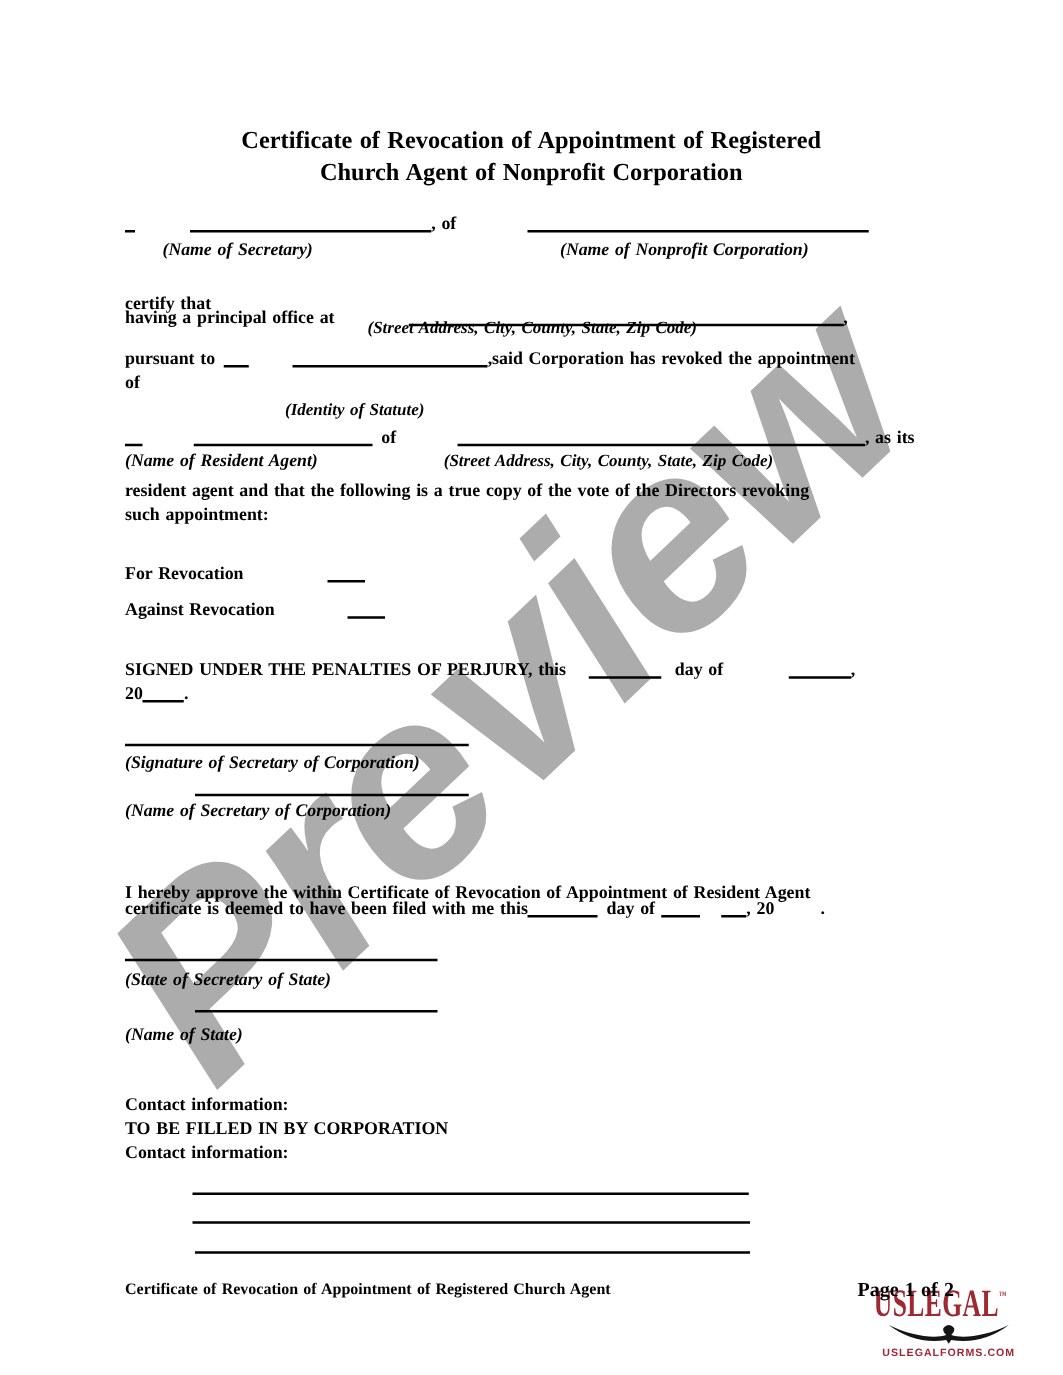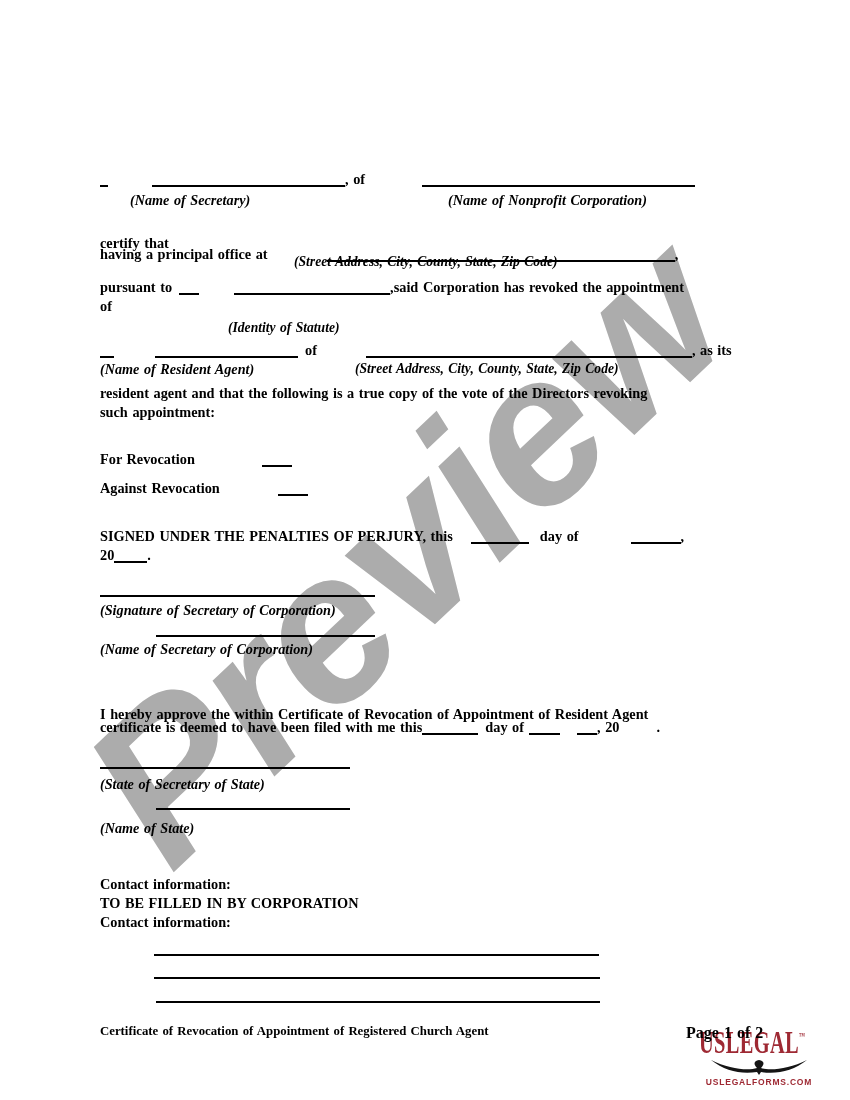--- a/index.html
+++ b/index.html
@@ -42,20 +42,24 @@
 </style>
 </head>
 <body>
 
 <div class="page">
 
   <div class="watermark">Preview</div>
 
   <div class="content">
 
+    <div class="title">
+      <div>Certificate of Revocation of Appointment of Registered</div>
+      <div>Church Agent of Nonprofit Corporation</div>
+    </div>
 
     <div class="row" style="left:100px;top:171px;">
       <span class="blank" style="width:8px;"></span><span class="gap" style="width:44px;"></span><span class="blank" style="width:193px;"></span><span>, of</span><span class="gap" style="width:57px;"></span><span class="blank" style="width:273px;"></span>
     </div>
     <div class="lbl" style="left:130px;top:192px;">(Name of Secretary)</div>
     <div class="lbl" style="left:448px;top:192px;">(Name of Nonprofit Corporation)</div>
 
     <div class="row" style="left:100px;top:216px;margin-top:30px;">
       <span>having a principal office at</span><span class="gap" style="width:59px;"></span><span class="blank" style="width:348px;"></span><span>,</span>
     </div>

